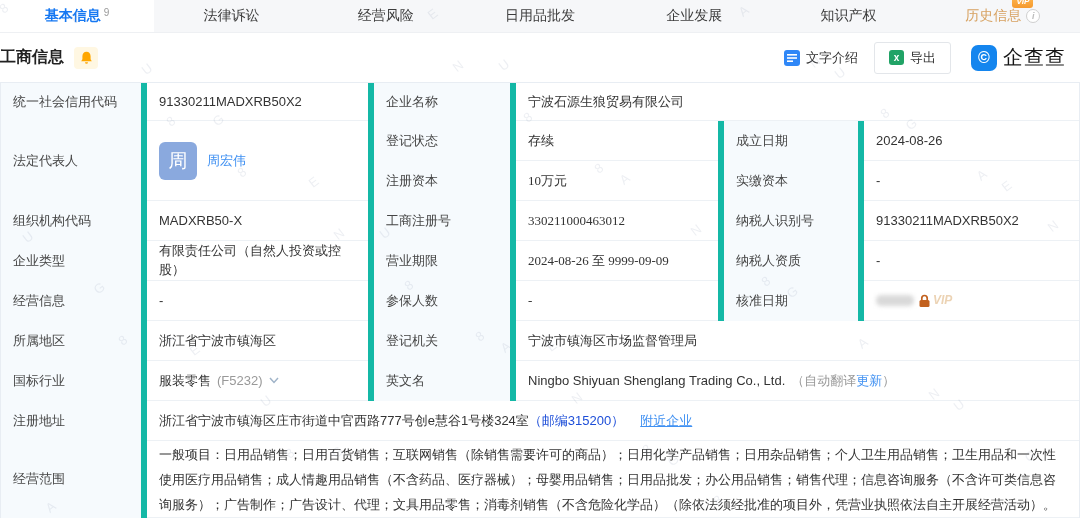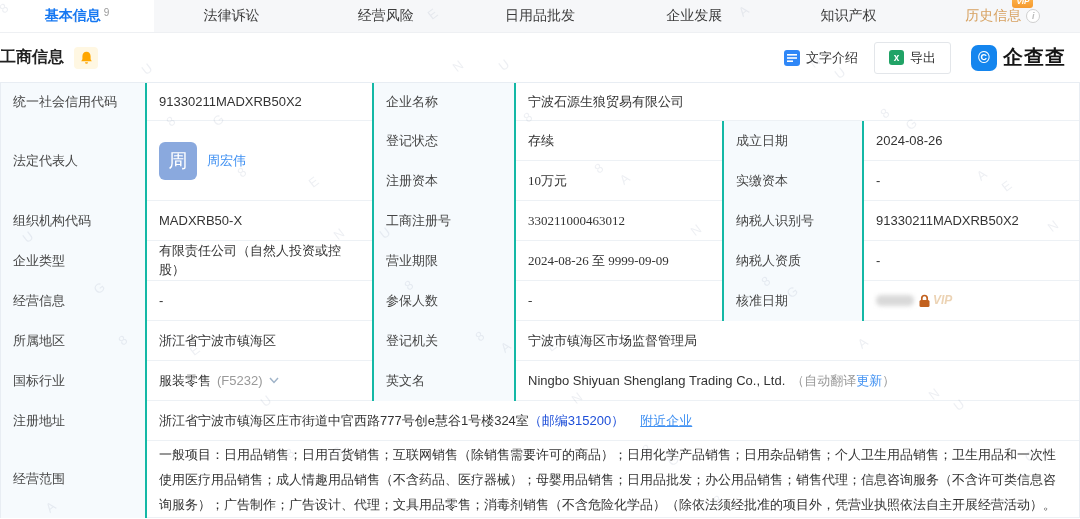--- a/index.html
+++ b/index.html
@@ -61,27 +61,27 @@
   }
   .xls-icon {
     width:15px; height:15px; background:#21a366; border-radius:3px; color:#fff;
     font-size:10px; font-weight:bold; display:flex; align-items:center; justify-content:center;
   }
   .brand { display:flex; align-items:center; gap:6px; margin-left:4px; }
   .brand-mark {
     width:26px; height:26px; background:#1485ee; border-radius:7px; color:#fff;
     display:flex; align-items:center; justify-content:center; font-size:16px; font-weight:bold;
   }
-  .brand-name { font-size:20px; font-weight:bold; color:#151515; letter-spacing:1px; }
+  .brand-name { font-size:20px; font-weight:normal; color:#151515; letter-spacing:1px; }
   
   .biz-table { border:1px solid #e8edf3; border-bottom:none; position:relative; z-index:2; background:transparent; }
   .trow { display:flex; border-bottom:1px solid #edf1f5; }
   .cell {
     display:flex; align-items:center; padding:0 12px;
-    font-size:13px; border-right:2px solid #14b8a6; line-height:1.45;
+    font-size:13px; border-right:6px solid #14b8a6; line-height:1.45;
   }
   .cell:last-child { border-right:none; }
   .cl { background:#f6fafd; color:#454545; flex-shrink:0; }
   .cv { background:transparent; color:#333; }
   .w1{ width:146px; } .w2{ width:227px; } .w3{ width:142px; } .w4{ width:208px;font-family:Liberation Serif, serif; } .w5{ width:140px; }
   .grow { flex:1 1 auto; }
   .h38{ height:38px; } .h40{ height:40px; } .h80{ height:80px; } .h77{ height:77px; }
   .right-split { flex:1 1 auto; display:flex; flex-direction:column; }
   .sub-row { display:flex; height:40px; }
   .sub-row:first-child { border-bottom:1px solid #edf1f5; }

